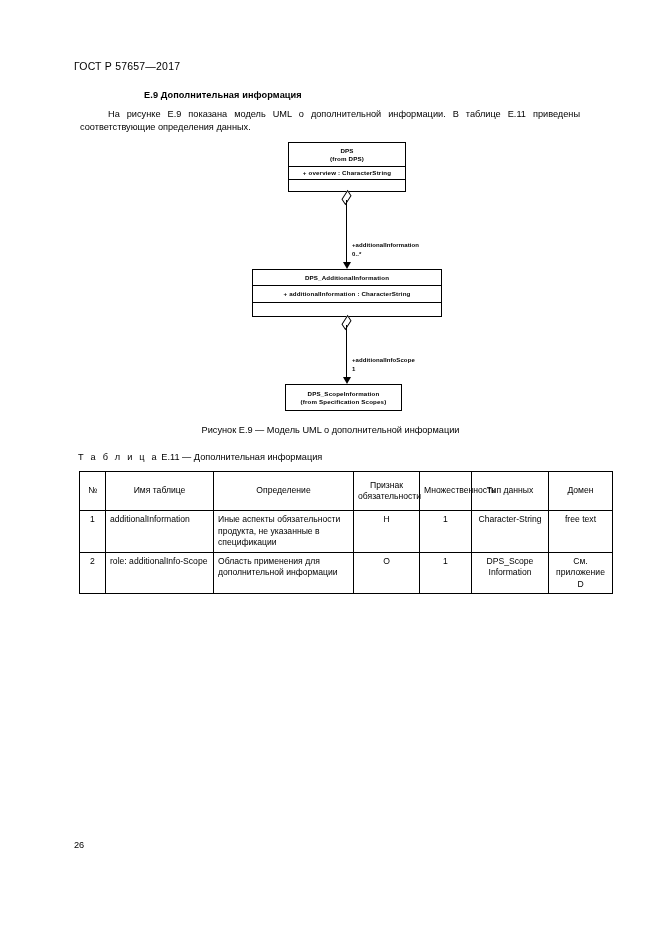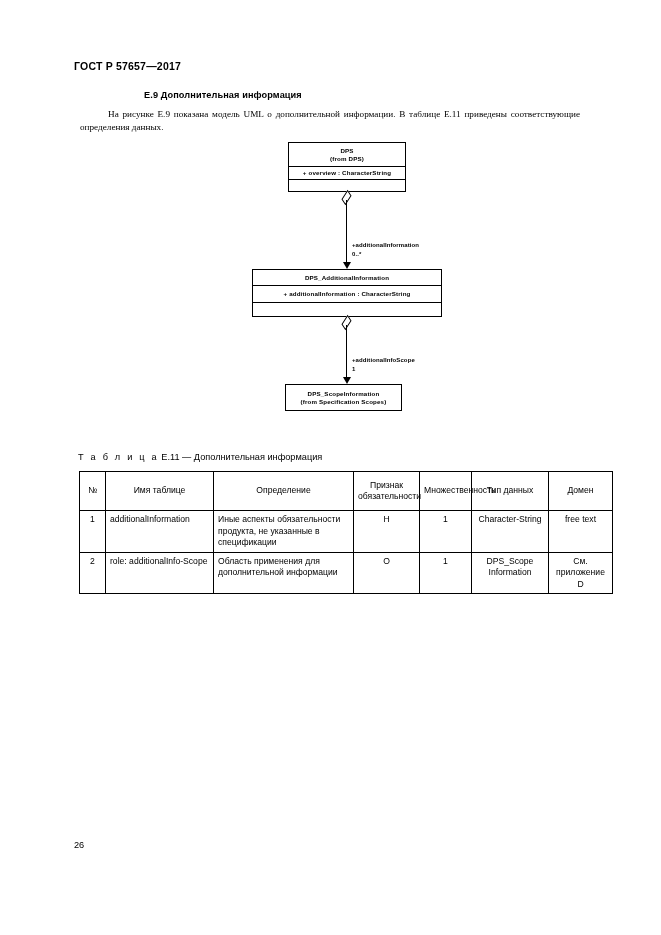--- a/index.html
+++ b/index.html
@@ -19,21 +19,21 @@
     background: #ffffff;
     overflow: hidden;
   }
 
   
   .running-head {
     position: absolute;
     left: 74px;
     top: 60px;
     font-size: 10.5px;
-    font-weight: bold;
+    font-weight: normal;
     letter-spacing: 0.2px;
   }
 
   
   .section-heading {
     position: absolute;
     left: 96px;
     top: 90px;
     font-size: 9.2px;
     font-weight: bold;
@@ -44,21 +44,20 @@
   
   .body-par {
     position: absolute;
     left: 80px;
     top: 108px;
     width: 500px;
     font-size: 9.2px;
     line-height: 13px;
     text-align: justify;
     text-indent: 28px;
-    font-family: Liberation Serif, serif;
   }
 
   
   .diagram {
     position: absolute;
     left: 0px;
     top: 138px;
     width: 661px;
     height: 285px;
   }
@@ -271,20 +270,21 @@
 
     <div class="uml-box" id="uml-box-scope">
       <div class="uml-compartment c1">
         <div class="uml-name">DPS_ScopeInformation</div>
         <div class="uml-name">(from Specification Scopes)</div>
       </div>
     </div>
 
   </div>
 
+  <div class="figure-caption">Рисунок E.9 — Модель UML о дополнительной информации</div>
 
   <div class="table-title">
     <span class="spaced">Т а б л и ц а</span>
     <span>E.11 — Дополнительная информация</span>
   </div>
 
   <table class="data-table">
     <colgroup>
       <col class="w-num">
         <col class="w-name">

